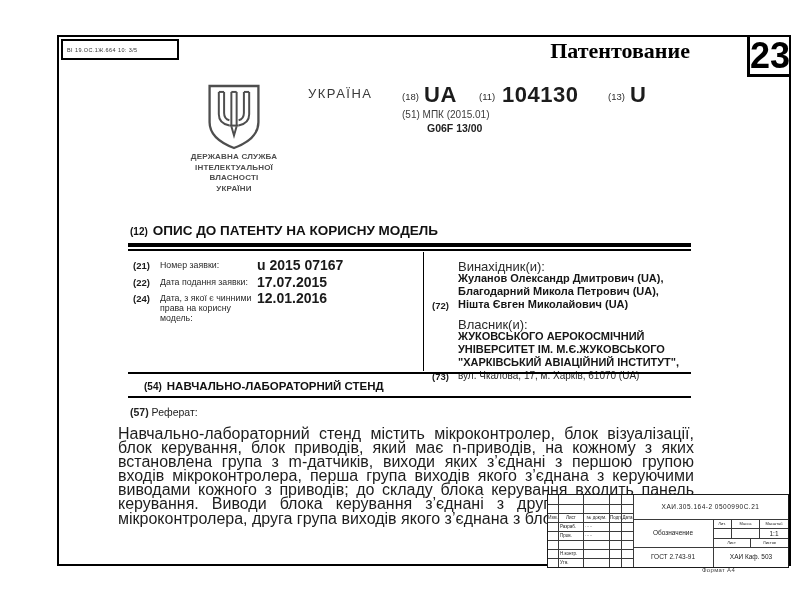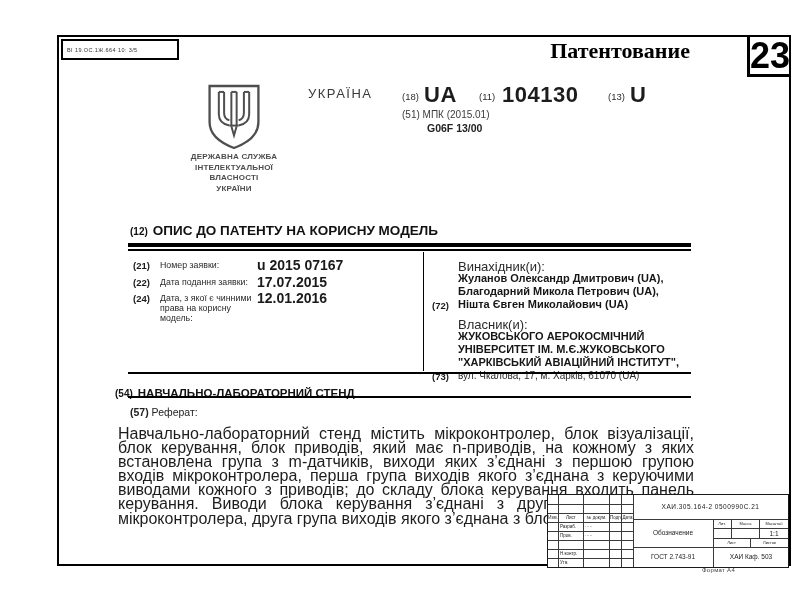--- a/index.html
+++ b/index.html
@@ -33,21 +33,21 @@
   .fcode{width:27px;font-weight:bold;font-size:9.5px;flex:none;}
   .flabel{width:97px;font-size:8.8px;line-height:10px;color:#2a2a2a;flex:none;}
   .fvalue{font-weight:bold;font-size:14px;line-height:11px;color:#1a1a1a;}
   .rcol{left:432px;top:261px;width:250px;}
   .rrow{display:flex;align-items:flex-end;}
   .rcode{width:26px;font-weight:bold;font-size:9.5px;flex:none;}
   .rlabel{font-size:13px;color:#2a2a2a;line-height:11px;}
   .rname{font-weight:bold;font-size:11px;line-height:13px;color:#161616;}
   .raddr{font-size:10px;line-height:12px;color:#2a2a2a;margin-top:1px;}
   
-  .row54{left:115px;top:380px;font-size:11.5px;font-weight:bold;color:#111;margin-top:7px;}
+  .row54{left:144px;top:380px;font-size:11.5px;font-weight:bold;color:#111;}
   .row54 .code{font-size:10px;margin-right:5px;}
   .row57{left:130px;top:406px;font-size:10.5px;color:#222;}
   .abstract{left:118px;top:427px;width:576px;font-size:16px;line-height:14.1px;
             text-align:justify;color:#1d1d1d;}
   
   .stamp{left:547px;top:494px;width:240px;height:72px;border:1.5px solid #1a1a1a;
          box-sizing:content-box;background:#fff;}
   .sline{position:absolute;background:#3a3a3a;}
   .stxt{position:absolute;color:#222;white-space:nowrap;}
   .sc{text-align:center;}

